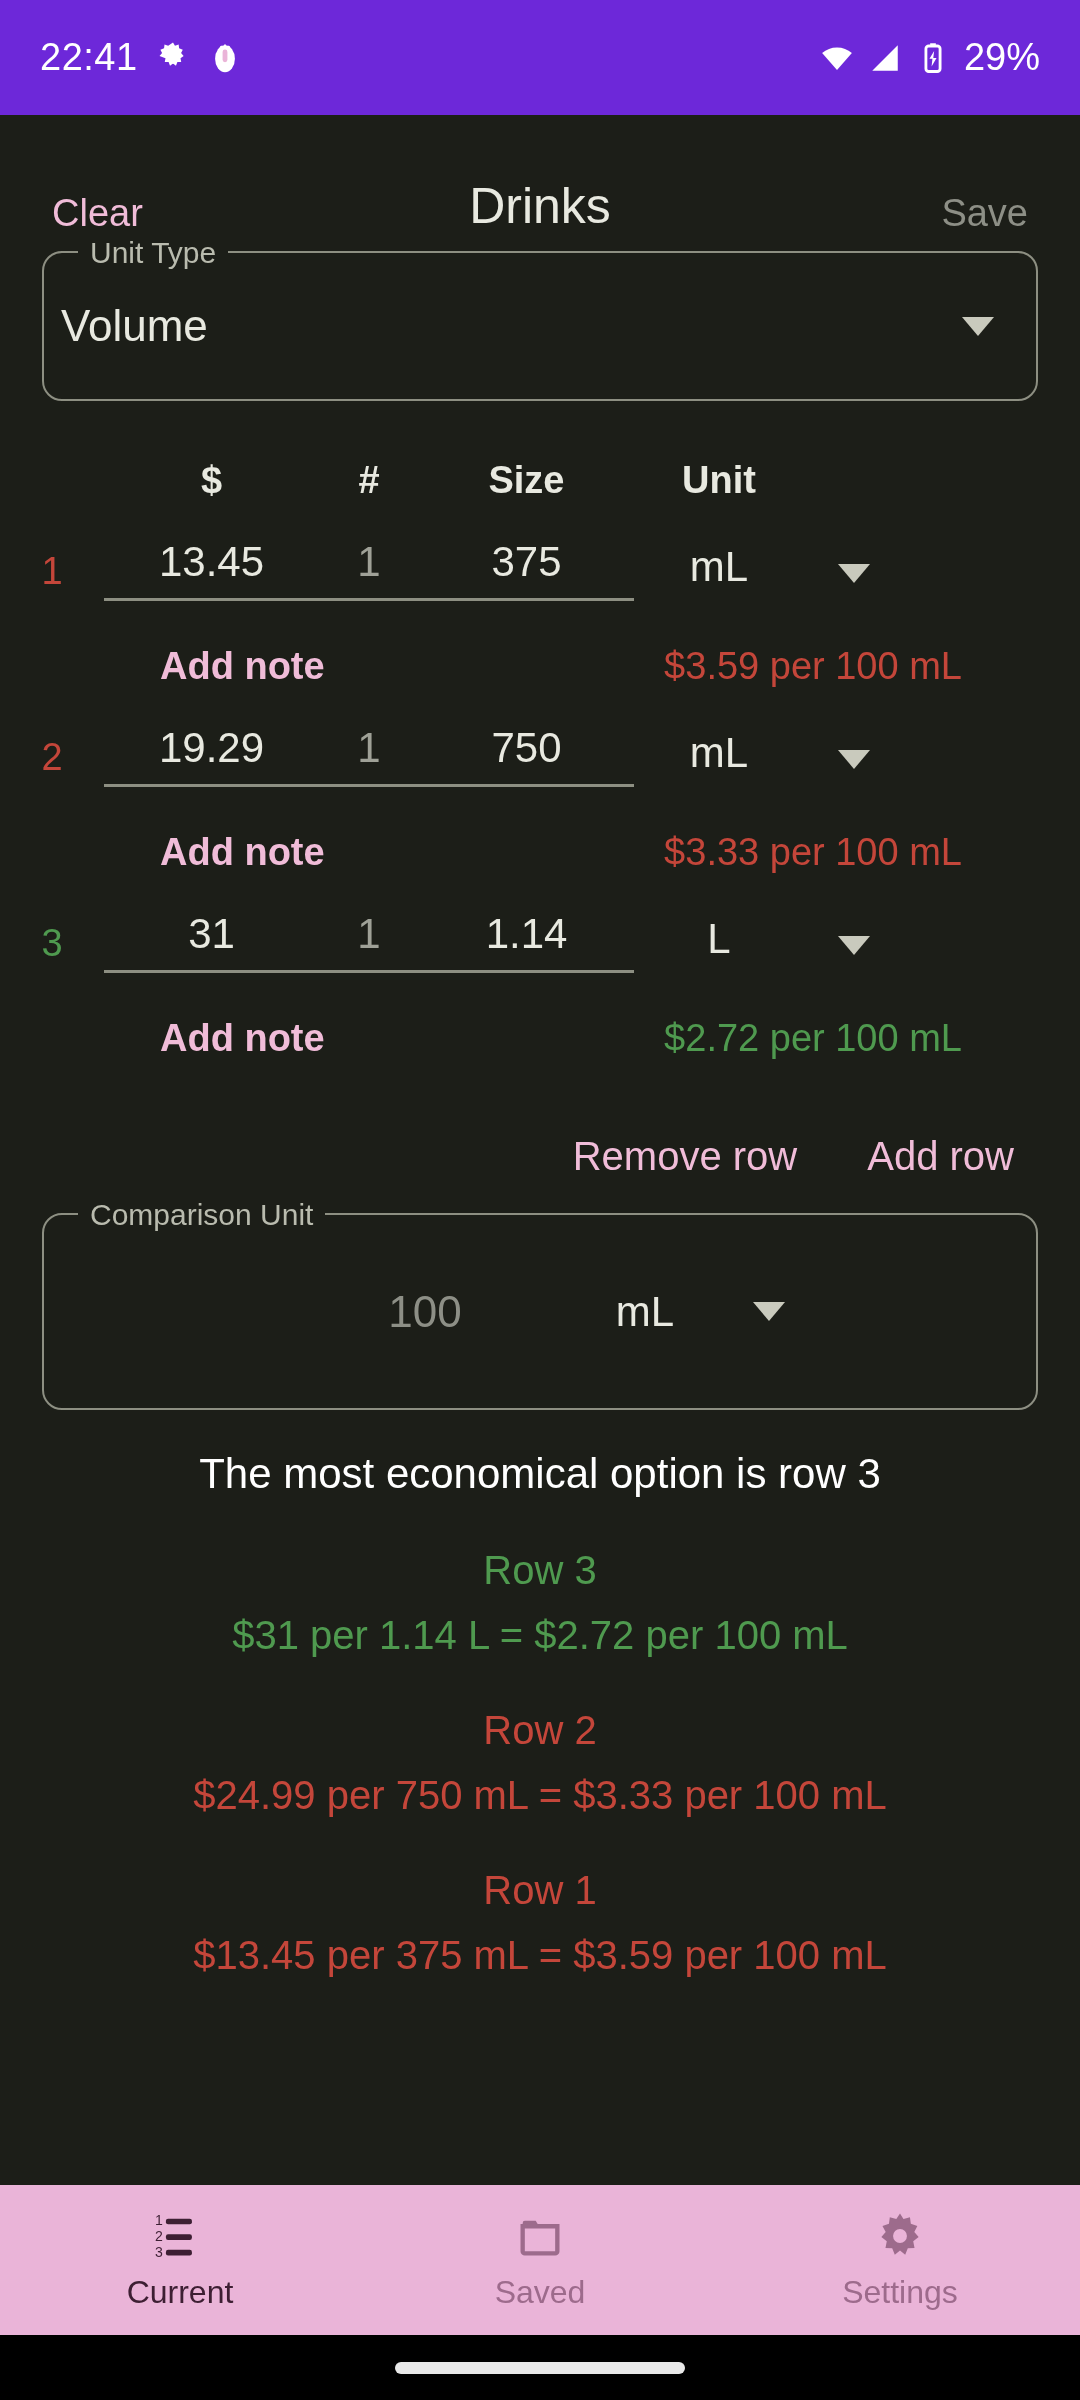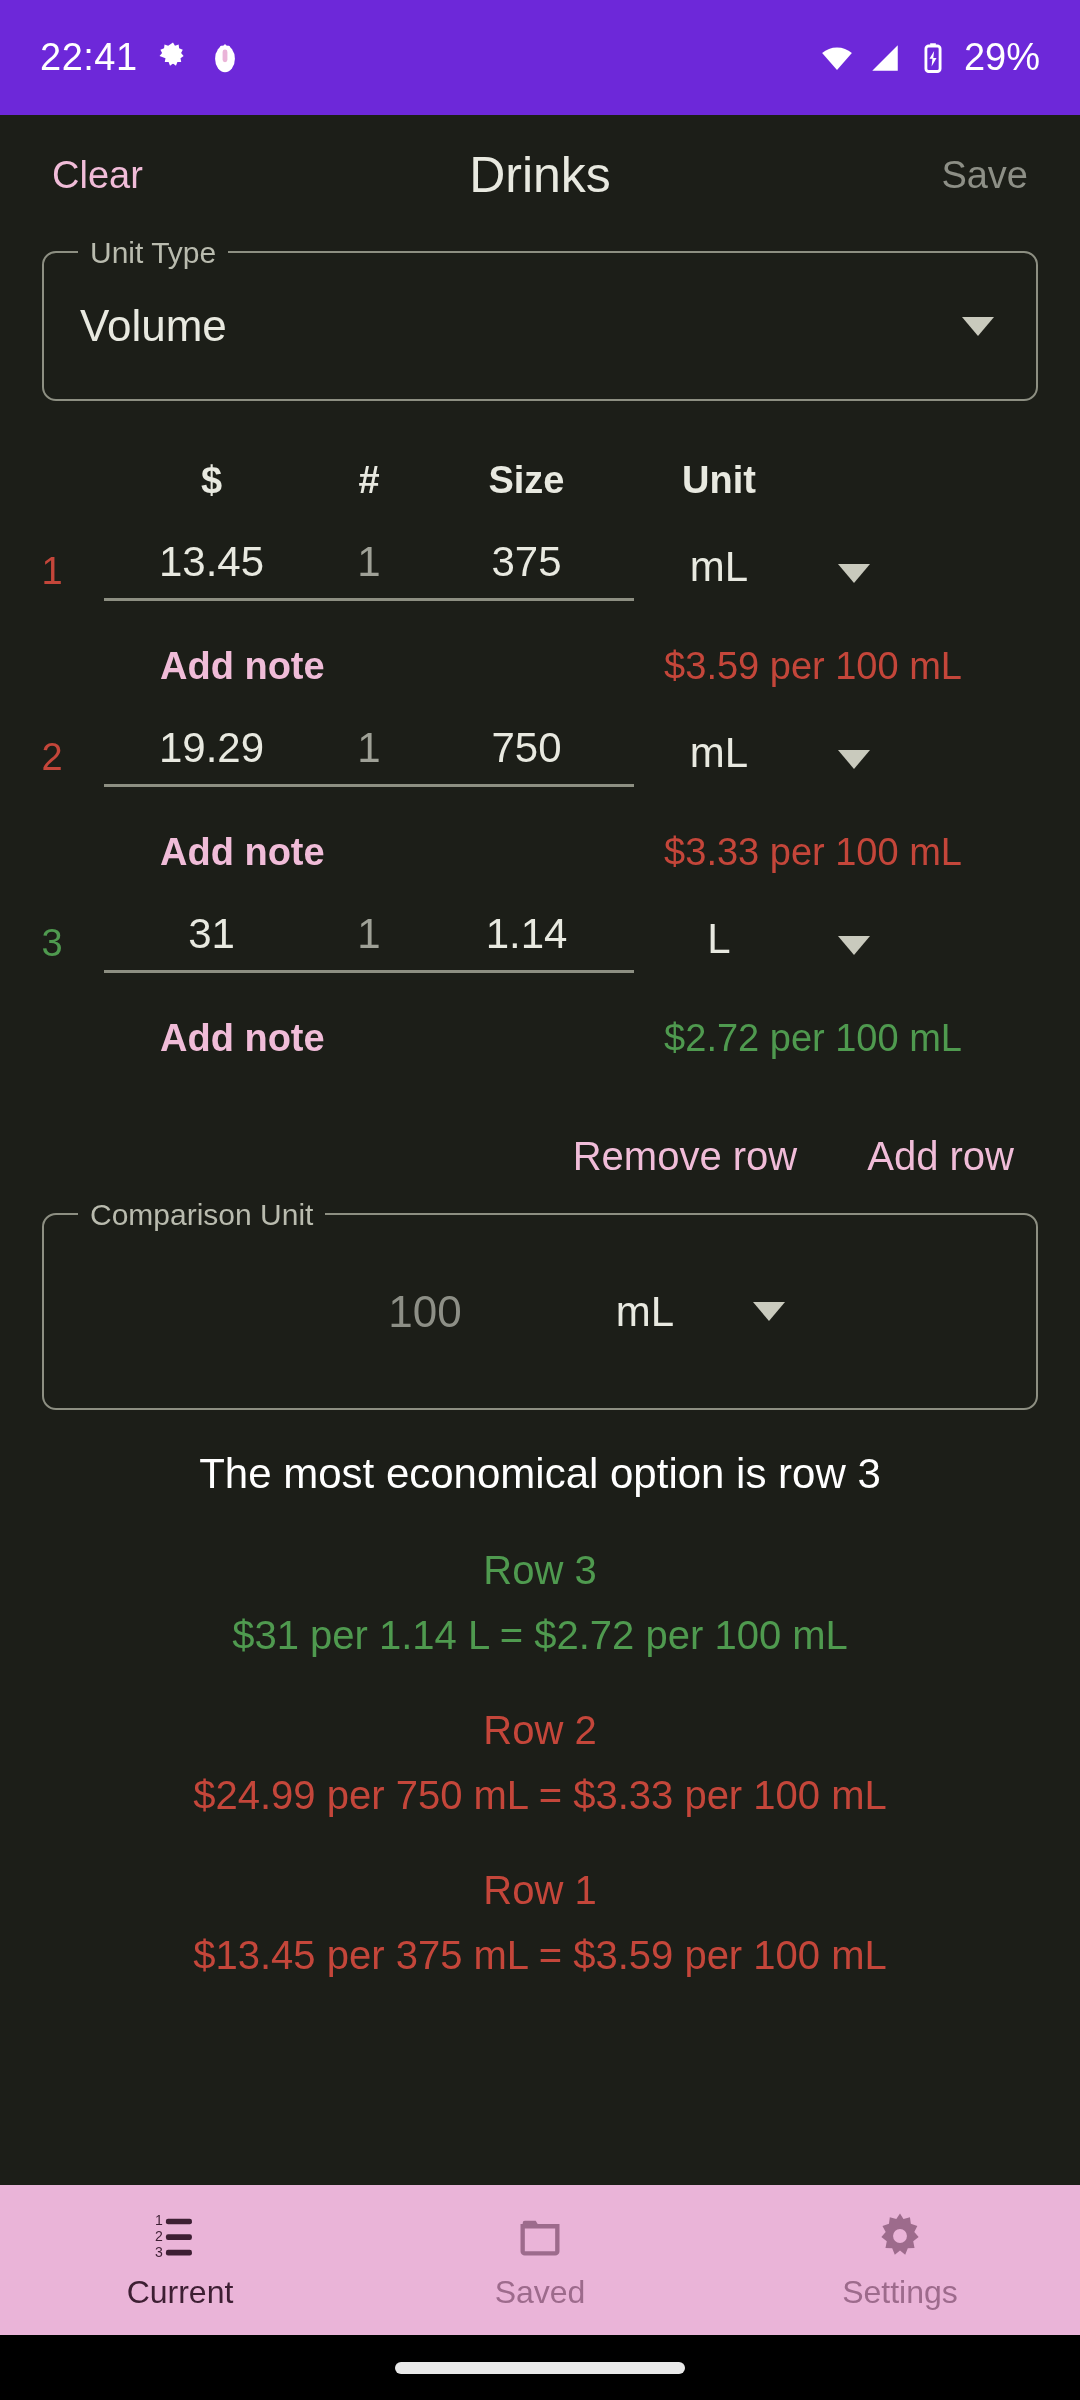--- a/index.html
+++ b/index.html
@@ -31,21 +31,21 @@
   .sb-icon { width:34px; height:34px; display:block; }
   .sb-right {
     margin-left:auto;
     display:flex; align-items:center; gap:14px;
   }
   .sb-batt-text { color:#ffffff; font-size:38px; }
 
   
   .appbar {
     height:120px; flex:none;
-    display:flex; align-items:center;
+    display:flex; align-items:flex-end;
     padding:0 52px;
     position:relative;
   }
   .btn-clear {
     color:#f0bcd8; font-size:38px; background:none; border:none;
     font-family:inherit; cursor:pointer; padding:0;
   }
   .app-title {
     position:absolute; left:0; right:0; text-align:center;
     color:#e8e9e0; font-size:50px; pointer-events:none;
@@ -56,34 +56,34 @@
   }
 
   
   .content { flex:1; position:relative; overflow:hidden; }
 
   
   .outlined {
     position:relative;
     margin:0 42px;
     border:2px solid #8d8f82;
-    border-radius:14px;
+    border-radius:20px;
     height:150px;
     display:flex; align-items:center;
   }
   .outlined .legend {
     position:absolute;
     top:-17px; left:34px;
     background:#1c1e18;
     padding:0 12px;
     color:#b9bbae; font-size:30px;
   }
   .unit-type { margin-top:16px; }
   .unit-type .value {
-    color:#e8e9e0; font-size:44px; padding-left:36px;
+    color:#e8e9e0; font-size:44px; padding-left:17px;
   }
   .caret {
     width:0; height:0;
     border-left:16px solid transparent;
     border-right:16px solid transparent;
     border-top:19px solid #c9cabd;
   }
   .unit-type .caret { margin-left:auto; margin-right:42px; }
 
   

